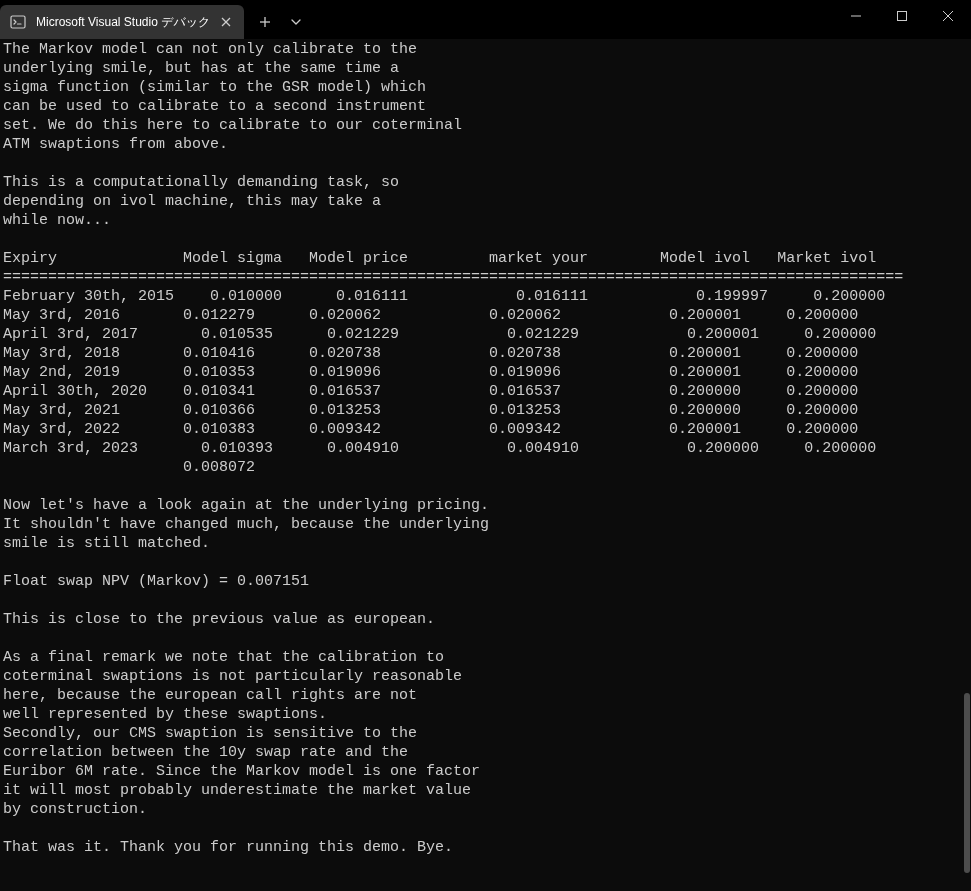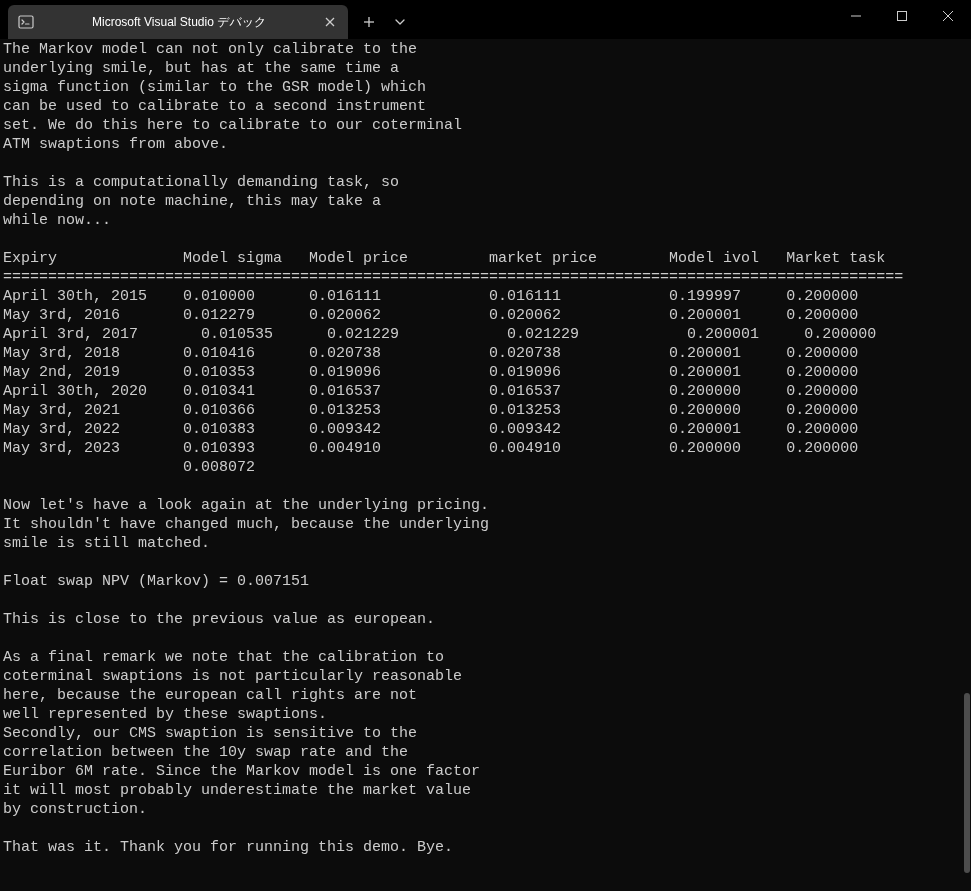--- a/index.html
+++ b/index.html
@@ -16,26 +16,25 @@
     display: flex;
     align-items: flex-end;
     position: relative;
   }
   .tab {
     height: 34px;
     background: #333333;
     display: flex;
     align-items: center;
     padding: 0 10px 0 10px;
-    margin-left: 8px;
+    margin-left: 0;
     border-top-left-radius: 6px;
     border-top-right-radius: 6px;
     min-width: 244px;
     position: relative;
-    gap: 48px;
   }
   .tab-icon {
     width: 16px;
     height: 16px;
     margin-right: 10px;
     display: flex;
     align-items: center;
     justify-content: center;
   }
   .tab-icon svg { width: 16px; height: 16px; }
@@ -181,34 +180,34 @@
 
 <div class="terminal">
   <div class="terminal-content"><span>The Markov model can not only calibrate to the
 underlying smile, but has at the same time a
 sigma function (similar to the GSR model) which
 can be used to calibrate to a second instrument
 set. We do this here to calibrate to our coterminal
 ATM swaptions from above.</span>
 
 <span>This is a computationally demanding task, so
-depending on note machine, this may take a
+depending on ivol machine, this may take a
 while now...</span>
 
-<span>Expiry              Model sigma   Model price         market price        Model ivol   Market task</span>
+<span>Expiry              Model sigma   Model price         market your        Model ivol   Market ivol</span>
 <span>====================================================================================================</span>
-<span>April 30th, 2015    0.010000      0.016111            0.016111            0.199997     0.200000</span>
+<span>February 30th, 2015    0.010000      0.016111            0.016111            0.199997     0.200000</span>
 <span>May 3rd, 2016       0.012279      0.020062            0.020062            0.200001     0.200000</span>
 <span>April 3rd, 2017       0.010535      0.021229            0.021229            0.200001     0.200000</span>
 <span>May 3rd, 2018       0.010416      0.020738            0.020738            0.200001     0.200000</span>
 <span>May 2nd, 2019       0.010353      0.019096            0.019096            0.200001     0.200000</span>
 <span>April 30th, 2020    0.010341      0.016537            0.016537            0.200000     0.200000</span>
 <span>May 3rd, 2021       0.010366      0.013253            0.013253            0.200000     0.200000</span>
 <span>May 3rd, 2022       0.010383      0.009342            0.009342            0.200001     0.200000</span>
-<span>May 3rd, 2023       0.010393      0.004910            0.004910            0.200000     0.200000</span>
+<span>March 3rd, 2023       0.010393      0.004910            0.004910            0.200000     0.200000</span>
 <span>                    0.008072</span>
 
 <span>Now let's have a look again at the underlying pricing.
 It shouldn't have changed much, because the underlying
 smile is still matched.</span>
 
 <span>Float swap NPV (Markov) = 0.007151</span>
 
 <span>This is close to the previous value as european.</span>
 

